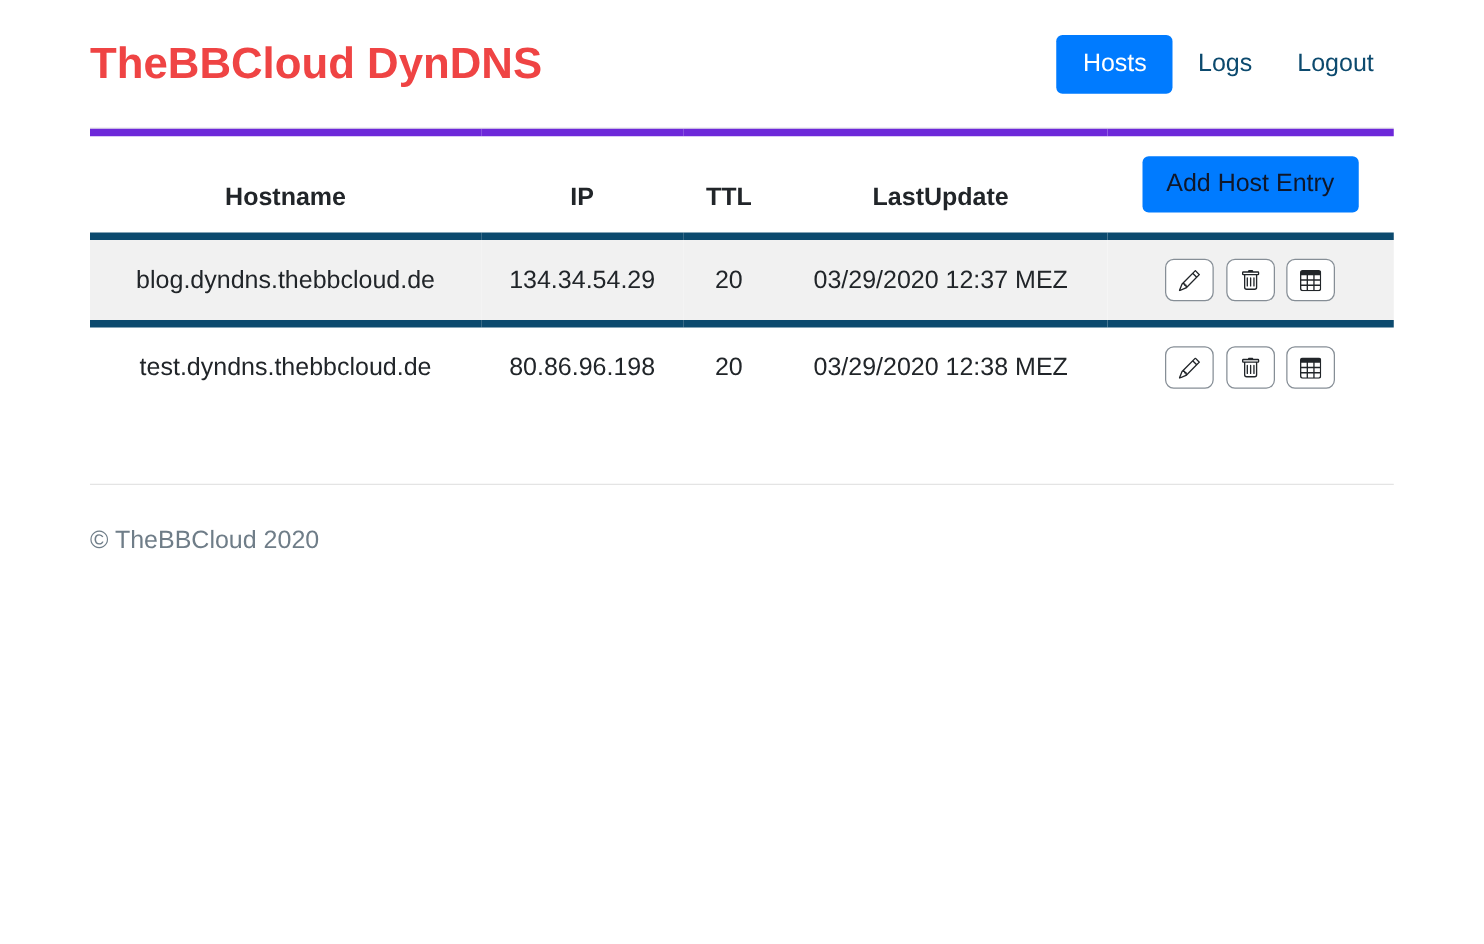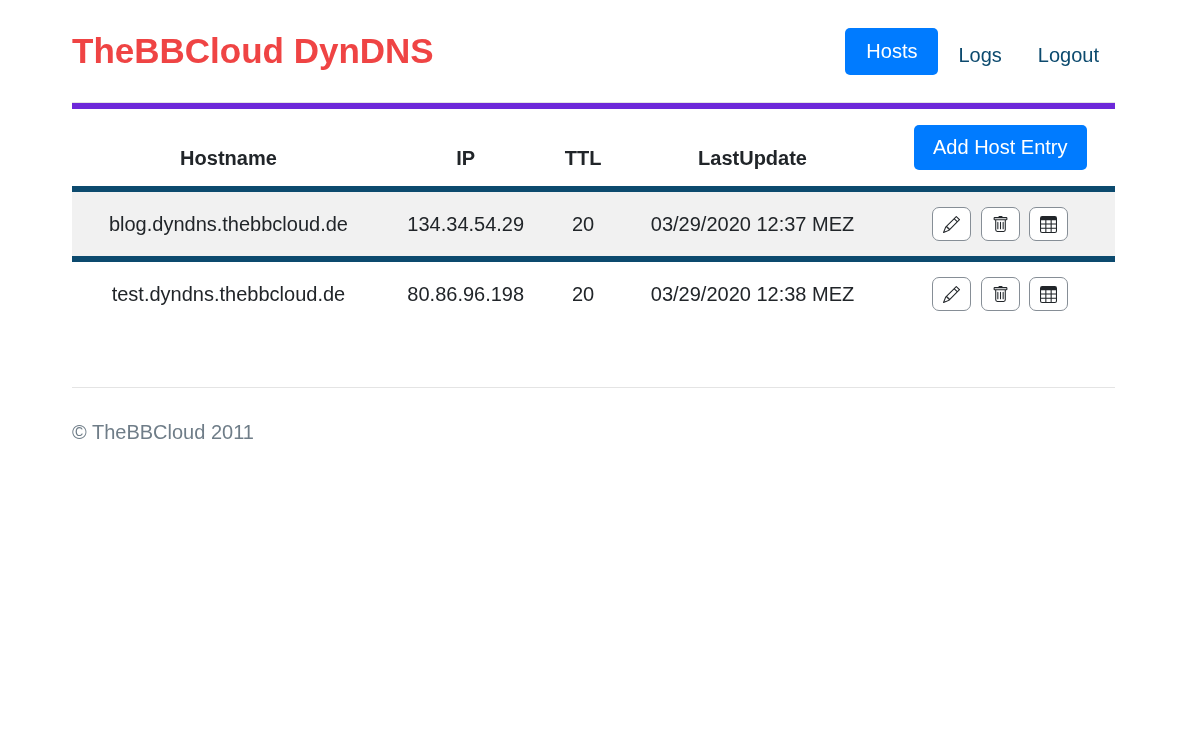--- a/index.html
+++ b/index.html
@@ -17,21 +17,21 @@
   header.site-header {
     display: flex; justify-content: space-between; align-items: center;
     padding: 26px 0 26px 0;
     border-bottom: 1px solid #e4e4e4;
   }
   .brand {
     font-size: 35px; font-weight: bold;
     color: #ef4444; margin: 0; line-height: 50px;
     cursor: default;
   }
-  nav.main-nav { display: flex; align-items: flex-end; }
+  nav.main-nav { display: flex; align-items: center; }
   .nav-btn {
     display: inline-block;
     background: #007bff; color: #ffffff;
     font-size: 20px; line-height: 23px;
     padding: 12px 21px; border-radius: 5px;
     text-decoration: none; cursor: pointer;
   }
   .nav-link {
     display: inline-block;
     color: #0c4a6e; font-size: 20px;
@@ -69,21 +69,21 @@
   }
   .hosts-table tbody tr.striped { background: #f1f1f1; }
 
   .col-hostname { width: 30%; }
   .col-ip       { width: 15.5%; }
   .col-ttl      { width: 7%; margin-top: 32px; }
   .col-update   { width: 25.5%; }
   .col-actions  { width: 22%; }
 
   .btn-primary {
-    background: #007bff; color: #ffffff;
+    background: #007bff; color: #0f172a;
     border: none; border-radius: 5px;
     font-size: 20px; line-height: 23px;
     padding: 11px 19px;
     font-family: "Liberation Sans", sans-serif;
     cursor: pointer;
   }
 
   .icon-btn {
     display: inline-flex; align-items: center; justify-content: center;
     width: 39px; height: 34px;
@@ -181,16 +181,16 @@
                   <path d="M0 2a2 2 0 0 1 2-2h12a2 2 0 0 1 2 2v12a2 2 0 0 1-2 2H2a2 2 0 0 1-2-2V2zm15 2h-4v3h4V4zm0 4h-4v3h4V8zm0 4h-4v3h3a1 1 0 0 0 1-1v-2zm-5 3v-3H6v3h4zm-5 0v-3H1v2a1 1 0 0 0 1 1h3zm-4-4h4V8H1v3zm0-4h4V4H1v3zm5-3v3h4V4H6zm4 4H6v3h4V8z"></path>
                 </svg>
             </button>
           </td>
         </tr>
       </tbody>
     </table>
   </main>
 
   <footer class="site-footer">
-    <span>© TheBBCloud 2011</span>
+    <span>© TheBBCloud 2020</span>
   </footer>
 
 </div>
 
 </body></html>

